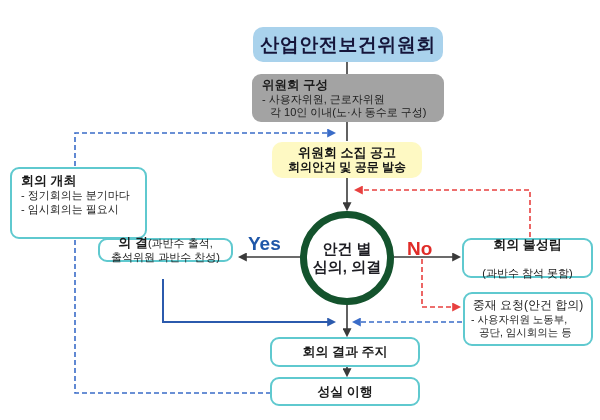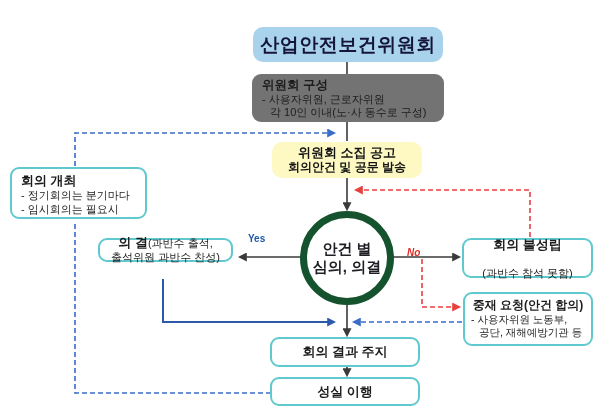--- a/index.html
+++ b/index.html
@@ -9,37 +9,37 @@
   }
   .stage svg.wires{position:absolute;left:0;top:0;z-index:1;}
   .node{position:absolute;z-index:2;box-sizing:border-box;}
 
   .title-box{
     left:253px;top:27px;width:190px;height:35px;background:#a9d2ec;border-radius:10px;
     display:flex;align-items:center;justify-content:center;
     font-size:19px;font-weight:bold;color:#15153a;letter-spacing:0.5px;
   }
   .composition-box{
-    left:252px;top:74px;width:192px;height:48px;background:#737373;border-radius:9px;
+    left:252px;top:74px;width:192px;height:48px;background:#a3a3a3;border-radius:9px;
     padding:4px 10px;font-size:11px;line-height:13px;
   }
   .composition-box .bt{font-size:12.5px;font-weight:bold;line-height:15px;}
   .indent{padding-left:8px;display:block;}
 
   .announcement-box{
     left:272px;top:142px;width:150px;height:36px;background:#fef9c3;border-radius:10px;
     display:flex;flex-direction:column;align-items:center;justify-content:center;
     font-weight:bold;font-size:12px;line-height:14px;color:#141414;
   }
   .announcement-box .l1{font-size:13px;}
 
   .outline{background:#fff;border:2px solid #5fc9cf;border-radius:9px;}
 
   .meeting-box{
-    left:10px;top:167px;width:137px;height:52px;padding:4px 9px;
+    left:10px;top:167px;width:137px;height:72px;padding:4px 9px;
     font-size:11px;line-height:13.5px;
   }
   .meeting-box .bt{font-size:13px;font-weight:bold;line-height:16px;}
 
   .circle{
     left:300px;top:211px;width:94px;height:94px;border-radius:50%;
     background:#fff;border:7px solid #14532d;
     display:flex;flex-direction:column;align-items:center;justify-content:center;
     font-size:15px;font-weight:bold;line-height:18px;color:#1e1e24;
   }
@@ -55,33 +55,33 @@
     left:462px;top:238px;width:131px;height:40px;
     display:flex;flex-direction:column;align-items:center;justify-content:center;
     font-size:11px;line-height:13px;gap:14px;
   }
   .notconvened-box .bt{font-size:13px;font-weight:bold;line-height:16px;}
 
   .mediation-box{
     left:463px;top:292px;width:130px;height:54px;padding:3px 6px;
     font-size:10.5px;line-height:13px;
   }
-  .mediation-box .bt{font-size:12px;font-weight:bold;line-height:16px;text-align:center;}
+  .mediation-box .bt{font-size:12px;font-weight:normal;line-height:16px;text-align:center;}
 
   .notify-box,.implement-box{
     left:270px;width:150px;height:30px;
     display:flex;align-items:center;justify-content:center;
     font-size:13px;font-weight:bold;
   }
   .notify-box{top:337px;}
   .implement-box{top:377px;height:29px;}
 
-  .edge-label{position:absolute;z-index:3;font-weight:bold;font-size:10px;}
+  .edge-label{position:absolute;z-index:3;font-weight:bold;font-size:19px;}
   .yes-label{left:248px;top:233px;color:#1f57a8;}
-  .no-label{left:407px;top:247px;color:#e02c28;font-style:italic;}
+  .no-label{left:407px;top:238px;color:#e02c28;}
 </style>
 </head>
 <body>
 
 <div class="stage">
 
   <svg class="wires" width="600" height="420" viewBox="0 0 600 420">
     <defs>
       <marker id="ah-black" viewBox="0 0 10 10" refX="2" refY="5" markerWidth="9" markerHeight="9" markerUnits="userSpaceOnUse" orient="auto">
           <path d="M0,0 L10,5 L0,10 z" fill="#3a3a3a"></path>
@@ -158,21 +158,21 @@
   </div>
 
   <div class="node outline notconvened-box">
     <span class="bt">회의 불성립</span>
     <span>(과반수 참석 못함)</span>
   </div>
 
   <div class="node outline mediation-box">
     <div class="bt">중재 요청(안건 합의)</div>
     <div>- 사용자위원 노동부,</div>
-    <span class="indent">공단, 재해예방기관 등</span>
+    <span class="indent">공단, 임시회의는 등</span>
   </div>
 
   <div class="node outline notify-box">
     <span>회의 결과 주지</span>
   </div>
 
   <div class="node outline implement-box">
     <span>성실 이행</span>
   </div>
 

